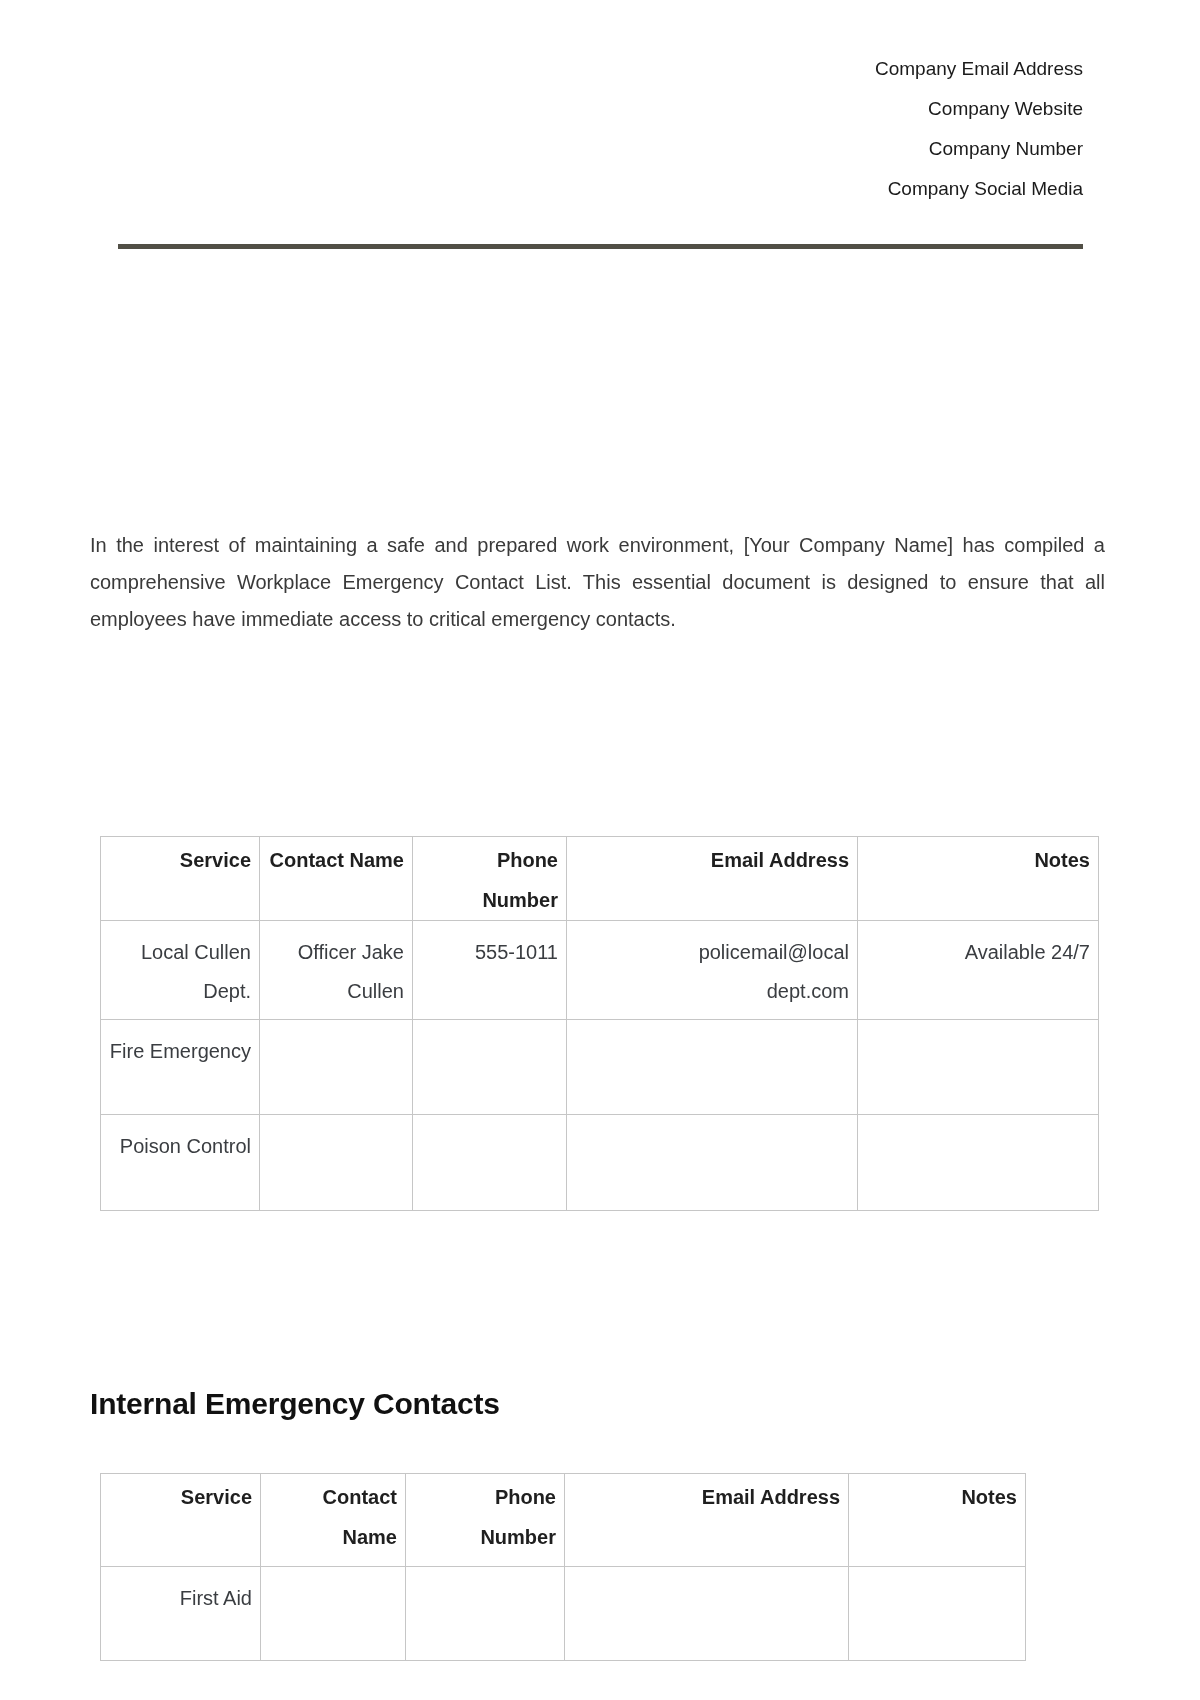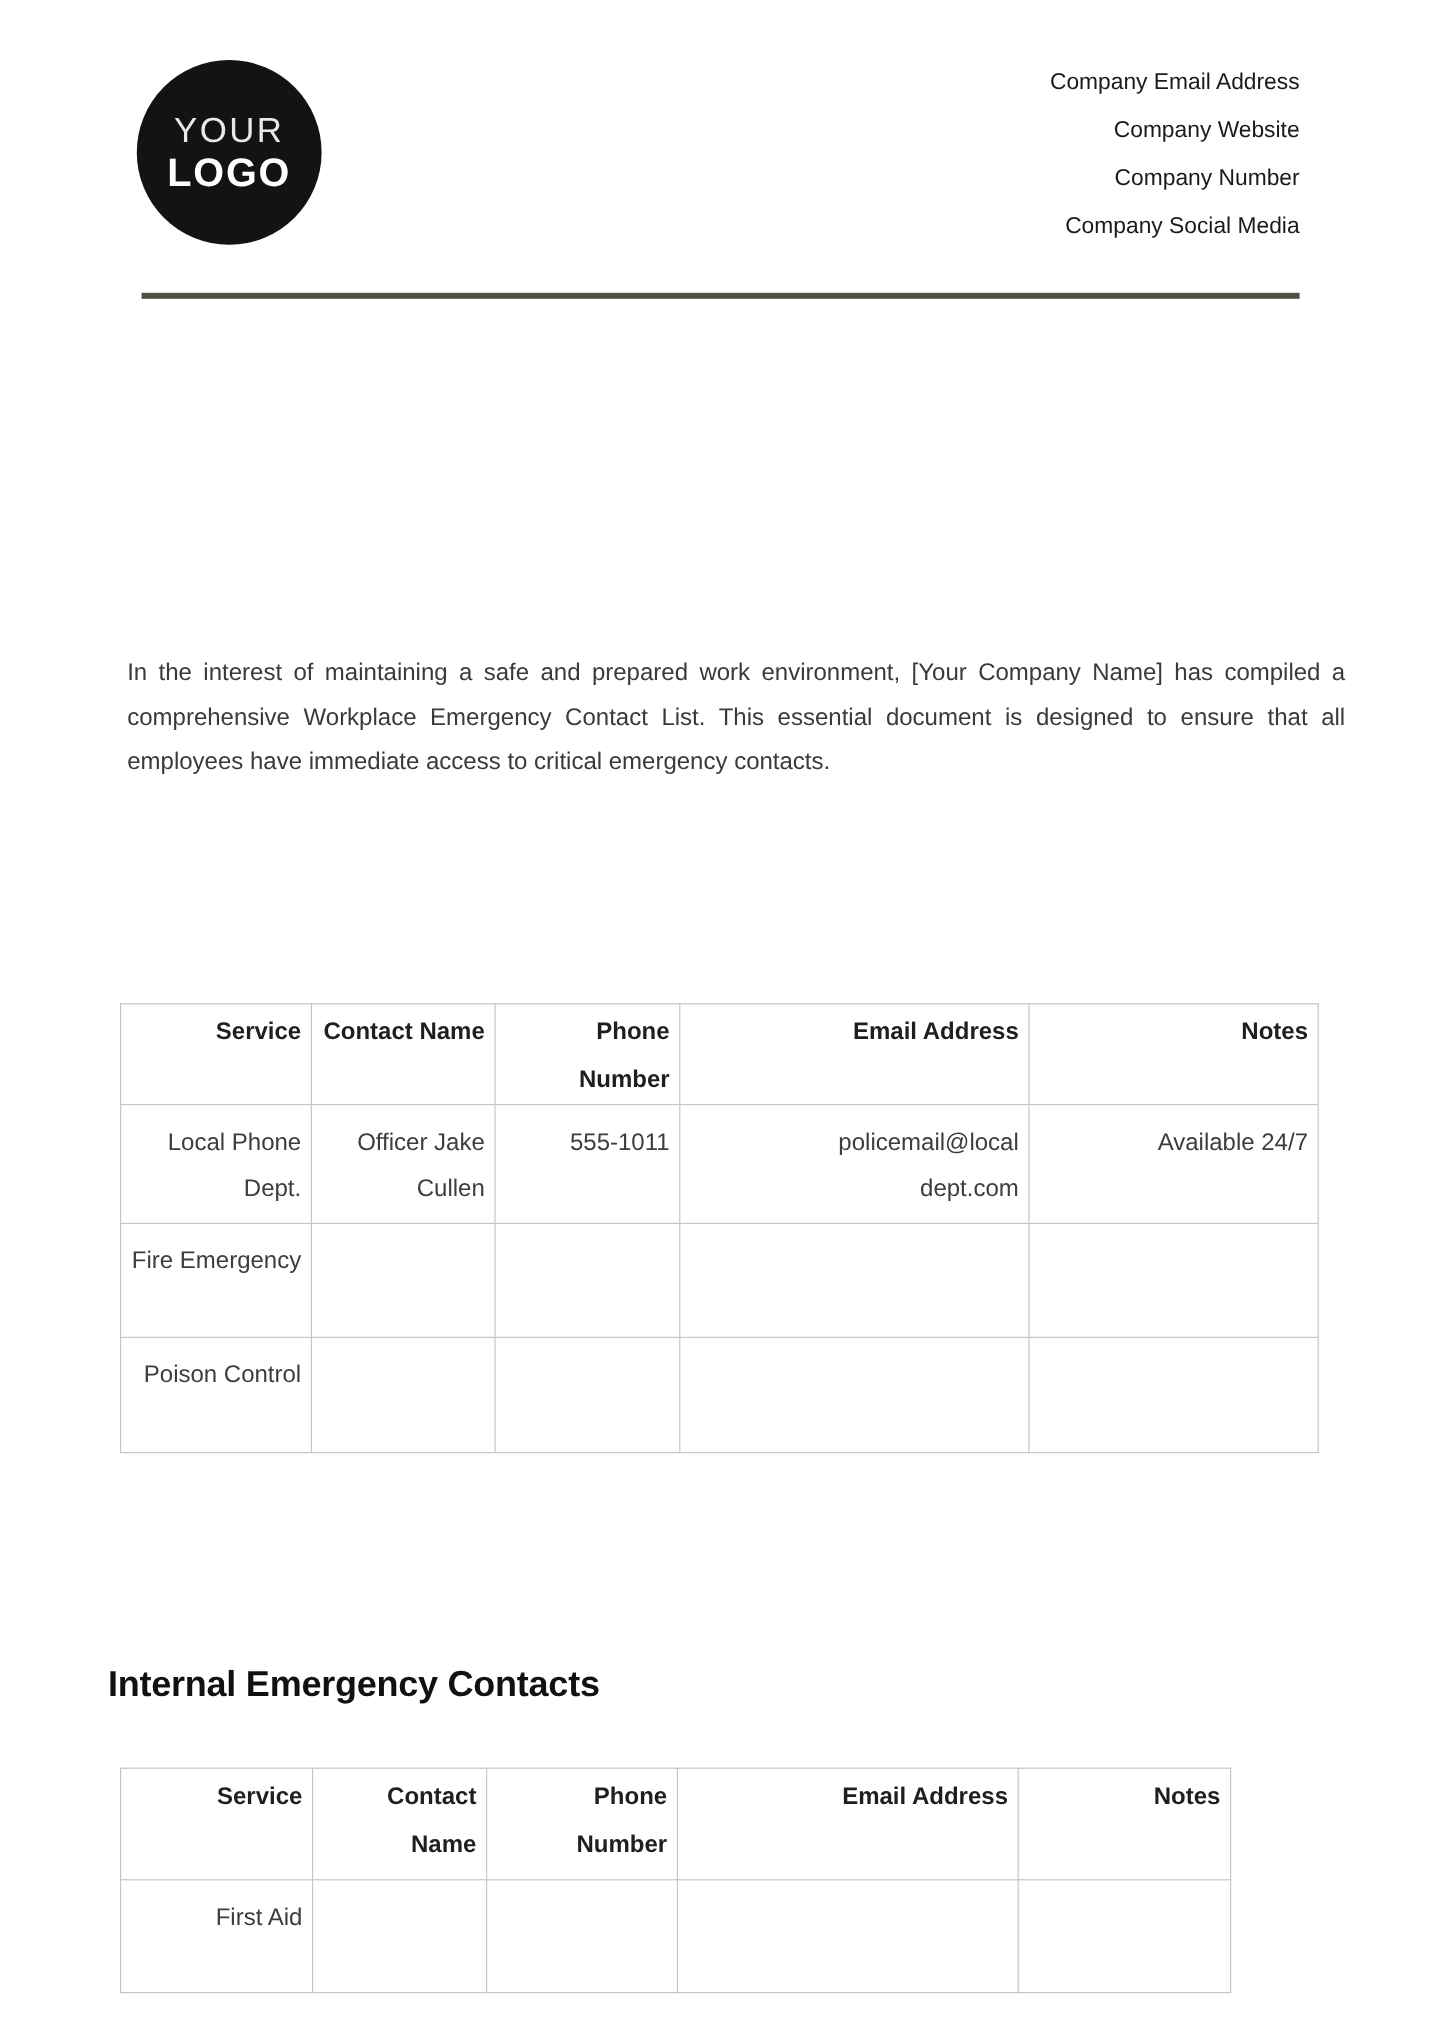--- a/index.html
+++ b/index.html
@@ -36,21 +36,21 @@
     width:965px;height:5px;background:#514f46;
   }
   
   .doc-title{
     position:absolute;left:90px;top:408px;width:1015px;margin:0;
     text-align:center;
     font-size:47px;font-weight:700;letter-spacing:-.5px;
     color:#0b0b0b;line-height:56px;
   }
   .intro{
-    position:absolute;left:90px;top:527px;width:1015px;margin:16px;
+    position:absolute;left:90px;top:527px;width:1015px;margin:0;
     font-size:20px;line-height:37px;color:#3a3a3a;
     text-align:justify;
   }
   .section-heading{
     position:absolute;left:90px;margin:0;
     font-size:30px;font-weight:700;color:#111111;line-height:38px;
     letter-spacing:-.2px;
   }
   .h-es{top:736px;}
   .h-ic{top:1385px;}
@@ -84,24 +84,20 @@
   .t2 thead tr{height:93px;}
   .t2 th{padding-top:10px;}
   .t2 tbody tr:nth-child(1){height:94px;}
   .t2 tbody tr:nth-child(2){height:90px;}
 </style>
 </head>
 <body>
 
 <div class="page">
 
-  <div class="logo">
-    <div class="logo-your">YOUR</div>
-    <div class="logo-logo">LOGO</div>
-  </div>
 
   <div class="company-info">
     <div>Company Email Address</div>
     <div>Company Website</div>
     <div>Company Number</div>
     <div>Company Social Media</div>
   </div>
 
   <div class="divider"></div>
 
@@ -121,21 +117,21 @@
       <tr>
         <th>Service</th>
         <th>Contact Name</th>
         <th>Phone Number</th>
         <th>Email Address</th>
         <th>Notes</th>
       </tr>
     </thead>
     <tbody>
       <tr>
-        <td>Local Phone Dept.</td>
+        <td>Local Cullen Dept.</td>
         <td>Officer Jake Cullen</td>
         <td>555-1011</td>
         <td>policemail@local
 dept.com</td>
         <td>Available 24/7</td>
       </tr>
       <tr>
         <td>Fire Emergency</td>
         <td></td>
         <td></td>

